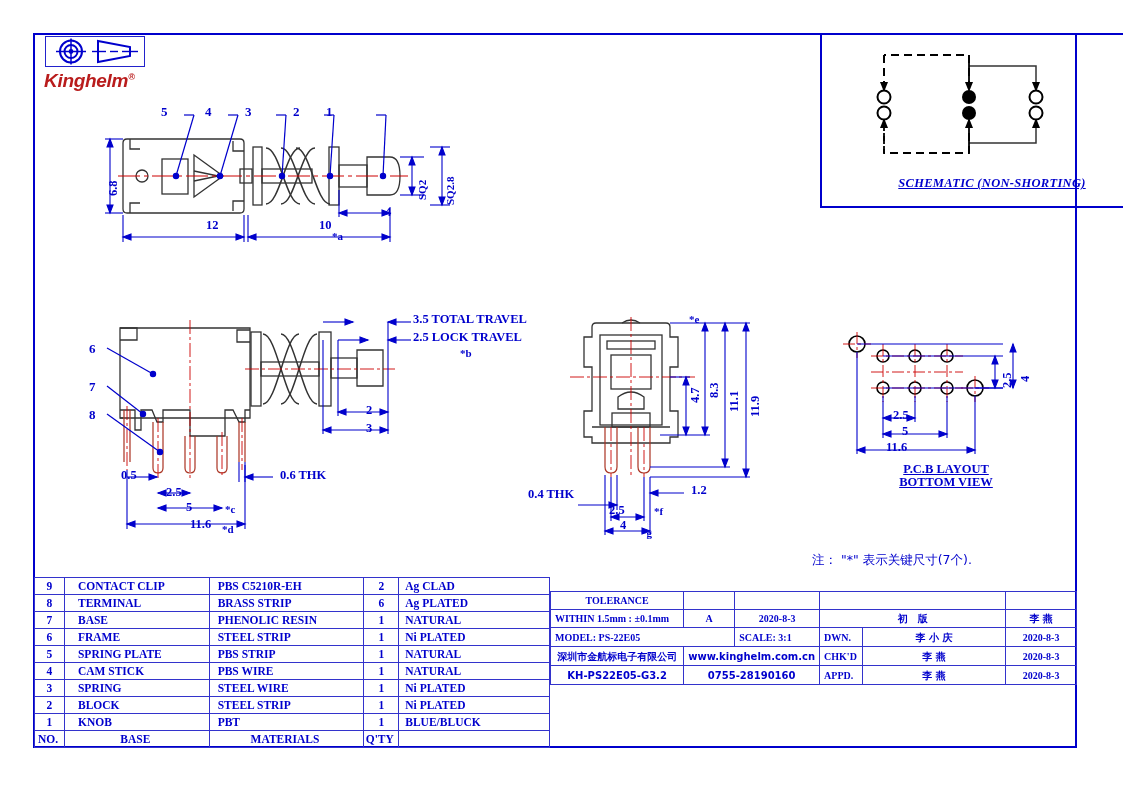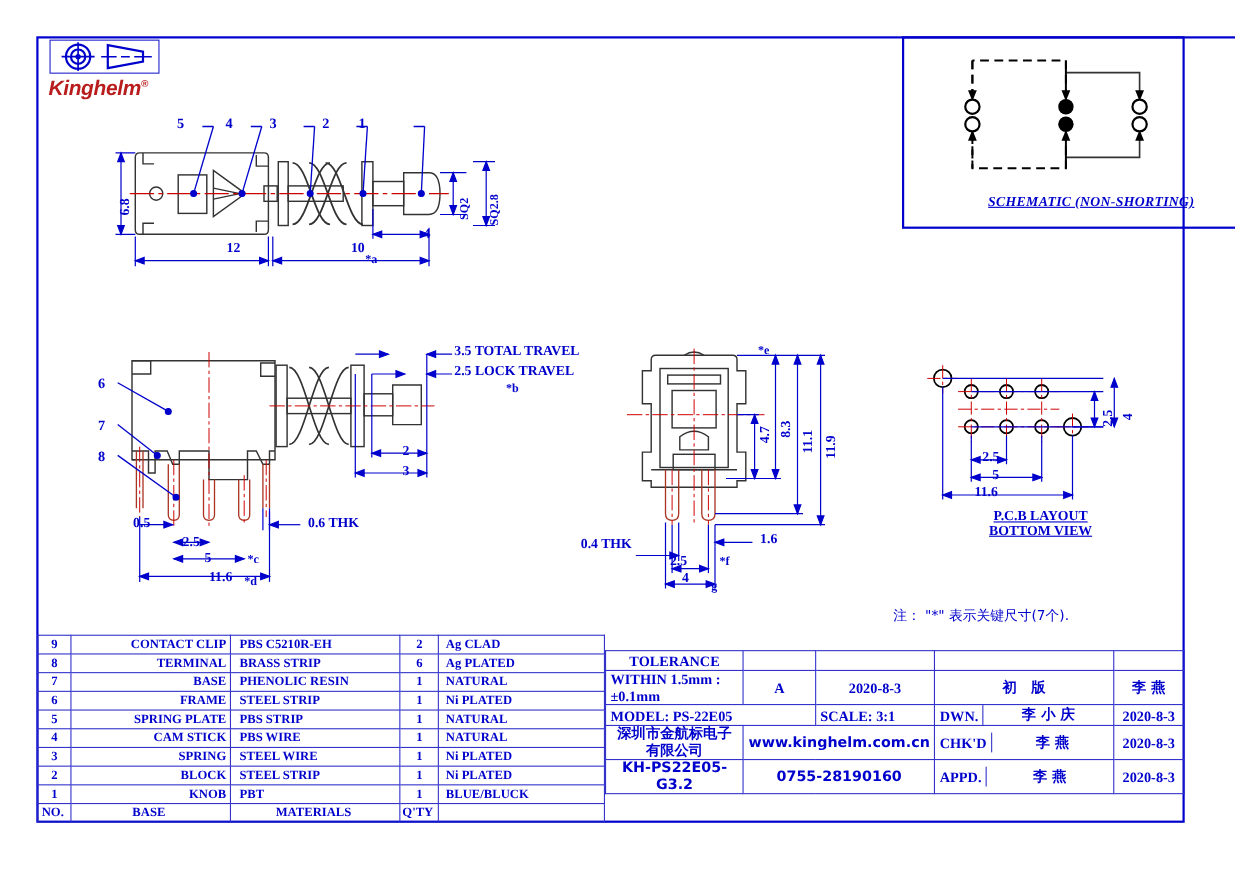--- a/index.html
+++ b/index.html
@@ -34,29 +34,29 @@
   
   #note-text{left:812px;top:552px;font-size:12.5px;color:#0000cc;
        font-family:"DejaVu Sans",sans-serif;}
   
   table{border-collapse:collapse;}
   #parts-table{position:absolute;left:34px;top:577px;width:516px;}
   #parts-table td{border:1px solid #3333cc;height:17px;padding:0 3px;
        color:#0000cc;font-weight:bold;font-size:11.5px;line-height:15px;
        box-sizing:border-box;}
   #parts-table .c-no{width:30px;text-align:center;}
-  #parts-table .c-part{width:145px;padding-left:24px;text-align:right;}
+  #parts-table .c-part{width:145px;padding-left:13px;}
   #parts-table .c-mat{width:155px;padding-left:8px;}
   #parts-table .c-qty{width:35px;text-align:center;}
   #parts-table .c-fin{width:151px;padding-left:6px;}
   #parts-table tr.hdr td{text-align:center;padding-left:0;}
 
   #title-block{position:absolute;left:550px;top:591px;width:527px;}
   #title-block td{border:1px solid #3333cc;color:#0000cc;font-weight:bold;
-       font-size:13px;height:18px;padding:0 4px;box-sizing:border-box;
+       font-size:10px;height:18px;padding:0 4px;box-sizing:border-box;
        line-height:15px;}
   .ctr{text-align:center;}
   .cn{font-family:"DejaVu Sans",sans-serif;font-weight:normal;}
   .thin{font-weight:normal;}
 </style>
 </head>
 <body>
 
 <div class="abs" id="drawing-frame"></div>
 
@@ -396,21 +396,21 @@
     <line x1="45" y1="195" x2="45" y2="220"></line>
       <line x1="90" y1="182" x2="90" y2="220"></line>
   </g>
 </svg>
 
 <div class="abs dim sm" style="left:689px;top:313px;">*e</div>
 <div class="abs dim rot" style="left:688px;top:403px;">4.7</div>
 <div class="abs dim rot" style="left:707px;top:398px;">8.3</div>
 <div class="abs dim rot" style="left:727px;top:412px;">11.1</div>
 <div class="abs dim rot" style="left:748px;top:417px;">11.9</div>
-<div class="abs dim" style="left:691px;top:483px;">1.6</div>
+<div class="abs dim" style="left:691px;top:483px;">1.2</div>
 <div class="abs dim" style="left:528px;top:487px;">0.4  THK</div>
 <div class="abs dim" style="left:609px;top:503px;">2.5</div>
 <div class="abs dim sm" style="left:654px;top:505px;">*f</div>
 <div class="abs dim" style="left:620px;top:518px;">4</div>
 <div class="abs dim sm" style="left:641px;top:527px;">*g</div>
 
 <svg class="abs" style="left:835px;top:330px;" width="230" height="140" viewBox="0 0 230 140">
 
   <g stroke="#000000" fill="none" stroke-width="1.6">
     <circle cx="22" cy="14" r="8"></circle>

